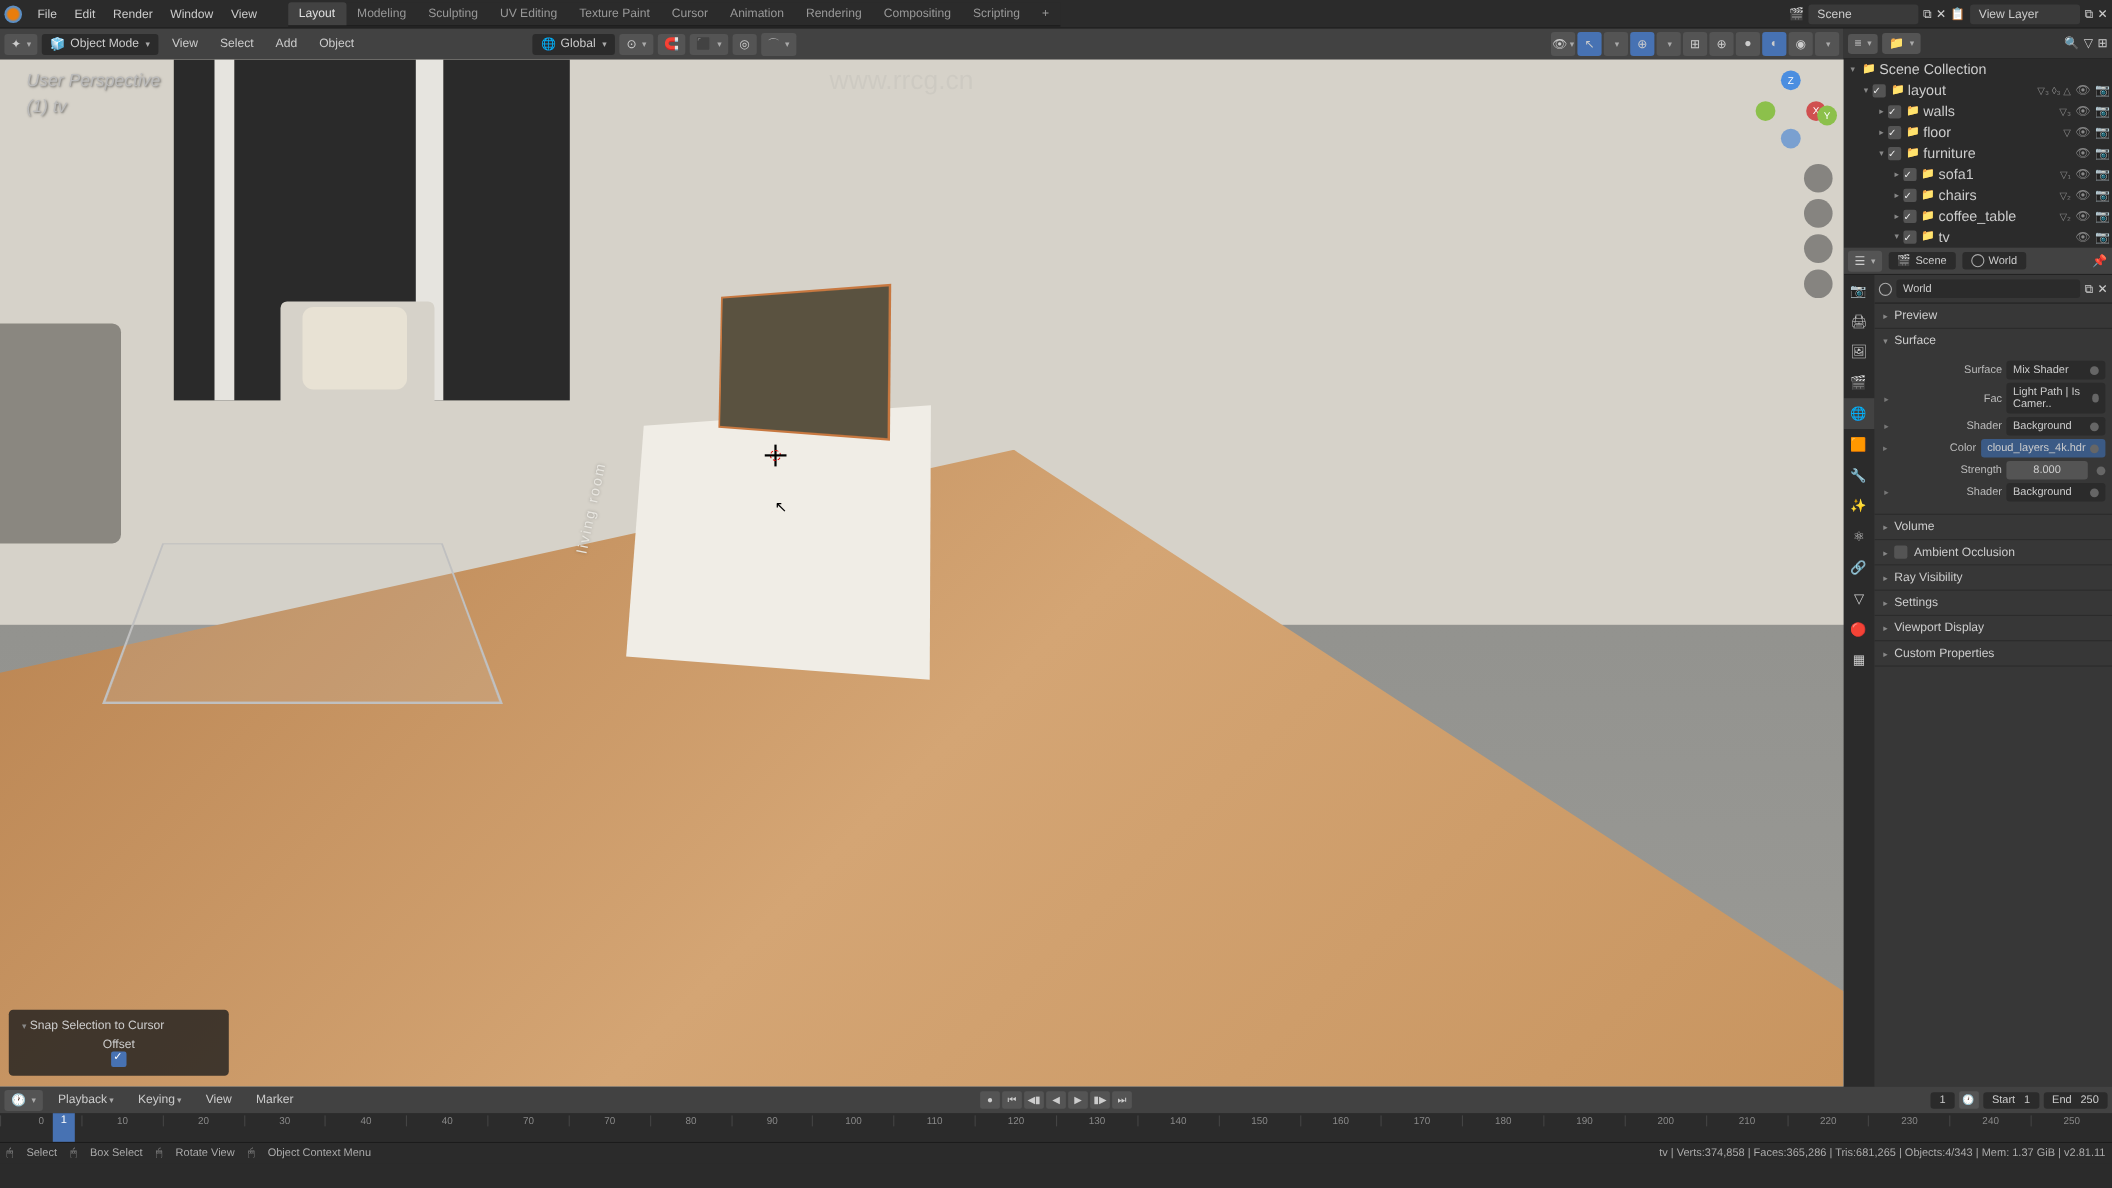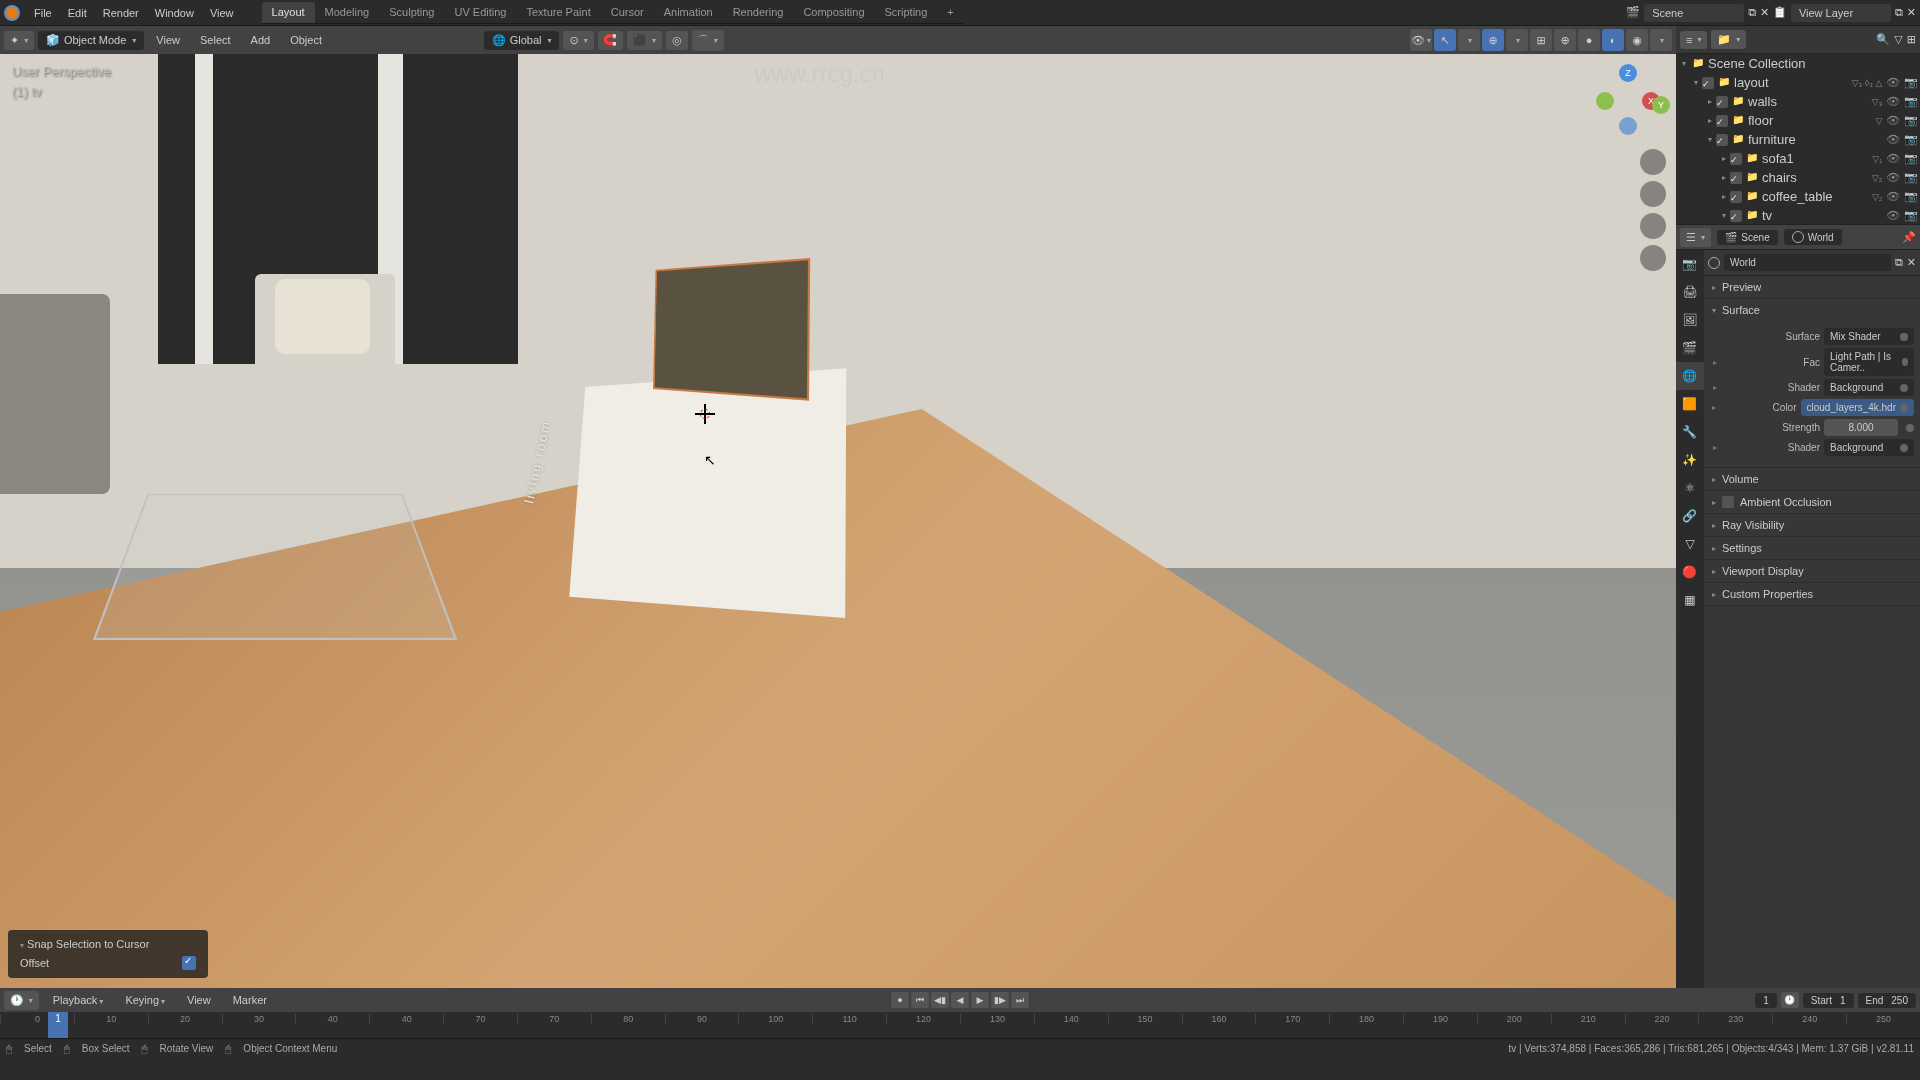--- a/index.html
+++ b/index.html
@@ -21,28 +21,28 @@
 .main { display: flex; height: calc(100% - 48px - 50px - 20px); }
 .viewport-area { flex: 1; display: flex; flex-direction: column; }
 .viewport-header { display: flex; align-items: center; height: 28px; background: #424242; padding: 0 4px; gap: 4px; }
 .hdr-btn { background: #545454; padding: 3px 6px; border-radius: 3px; cursor: pointer; display: flex; align-items: center; gap: 3px; }
 .hdr-select { background: #2b2b2b; padding: 3px 8px; border-radius: 3px; display: flex; align-items: center; gap: 4px; }
 .viewport-header-right { margin-left: auto; display: flex; gap: 2px; }
 .shading-btn { width: 22px; height: 22px; background: #545454; border-radius: 3px; display: flex; align-items: center; justify-content: center; }
 .shading-btn.blue { background: #4772b3; }
 
 .viewport { flex: 1; position: relative; background: linear-gradient(180deg, #8a8a86 0%, #9a9a96 100%); overflow: hidden; }
-.viewport-overlay { position: absolute; top: 8px; left: 12px; color: #bbb; text-shadow: 1px 1px 2px rgba(0,0,0,0.5); font-size: 13px; line-height: 1.5; }
+.viewport-overlay { position: absolute; top: 8px; left: 24px; color: #bbb; text-shadow: 1px 1px 2px rgba(0,0,0,0.5); font-size: 16px; line-height: 1.5; font-style: italic; }
 .gizmo { position: absolute; top: 8px; right: 8px; width: 80px; height: 80px; }
 .axis-ball { width: 18px; height: 18px; border-radius: 50%; position: absolute; display: flex; align-items: center; justify-content: center; font-size: 9px; color: #fff; }
 .nav-btns { position: absolute; top: 95px; right: 10px; display: flex; flex-direction: column; gap: 6px; }
 .nav-btn { width: 26px; height: 26px; background: rgba(80,80,80,0.6); border-radius: 50%; }
 
 .snap-panel { position: absolute; bottom: 10px; left: 8px; background: rgba(30,30,30,0.8); border-radius: 4px; padding: 8px 12px; min-width: 200px; }
-.snap-row { display: flex; justify-content: space-between; align-items: center; margin-top: 6px; }
+.snap-row { display: flex; justify-content: space-between; align-items: center; margin-top: 6px; flex-direction: column; }
 .check { width: 14px; height: 14px; background: #4772b3; border-radius: 2px; position: relative; }
 .check::after { content: '✓'; position: absolute; color: #fff; font-size: 10px; left: 2px; top: -1px; }
 
 
 .right-panel { width: 244px; background: #373737; display: flex; flex-direction: column; }
 .outliner-header { display: flex; align-items: center; height: 28px; padding: 0 4px; gap: 4px; border-bottom: 1px solid #222; }
 .outliner { flex: 0 0 170px; overflow-y: auto; background: #2b2b2b; }
 .tree-row { display: flex; align-items: center; height: 19px; padding: 0 2px; cursor: pointer; }
 .tree-toggle { width: 12px; text-align: center; color: #888; font-size: 8px; }
 .tree-icon { width: 14px; height: 14px; margin: 0 2px; font-size: 10px; text-align: center; }

